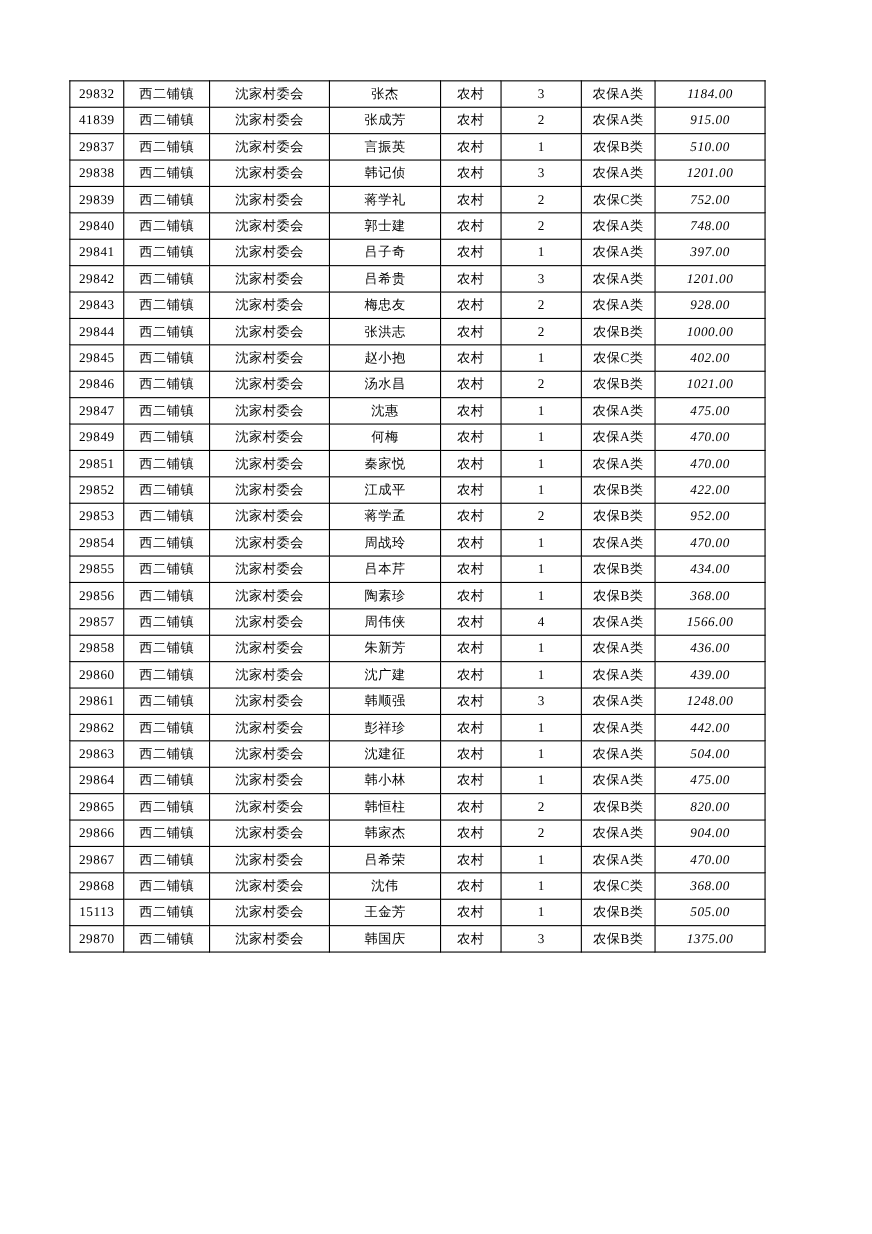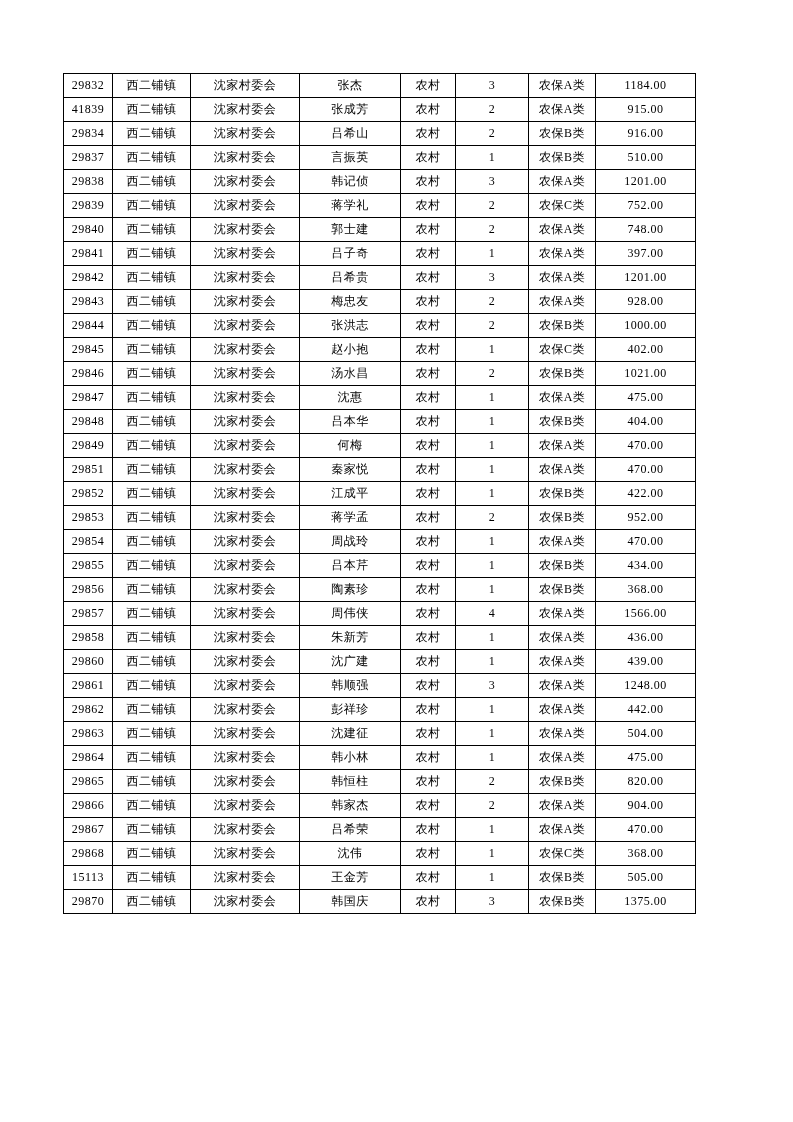--- a/index.html
+++ b/index.html
@@ -38,20 +38,21 @@
   col.c-village { width: 109px; }
   col.c-name    { width: 101px; }
   col.c-type    { width: 55px; }
   col.c-count   { width: 73px; }
   col.c-cat     { width: 67px; }
   col.c-amount  { width: 100px; }
   td.c-amount {
     text-align: right;
     padding-right: 34px;
     letter-spacing: 0.3px;
+    font-style: italic;
   }
 </style>
 </head>
 <body>
 
 <div class="page">
   <table class="data-table">
     <colgroup>
       <col class="c-id">
       <col class="c-town">
@@ -77,30 +78,20 @@
     <td class="c-id">41839</td>
     <td class="c-town">西二铺镇</td>
     <td class="c-village">沈家村委会</td>
     <td class="c-name">张成芳</td>
     <td class="c-type">农村</td>
     <td class="c-count">2</td>
     <td class="c-cat">农保A类</td>
     <td class="c-amount">915.00</td>
   </tr>
         <tr>
-    <td class="c-id">29834</td>
-    <td class="c-town">西二铺镇</td>
-    <td class="c-village">沈家村委会</td>
-    <td class="c-name">吕希山</td>
-    <td class="c-type">农村</td>
-    <td class="c-count">2</td>
-    <td class="c-cat">农保B类</td>
-    <td class="c-amount">916.00</td>
-  </tr>
-        <tr>
     <td class="c-id">29837</td>
     <td class="c-town">西二铺镇</td>
     <td class="c-village">沈家村委会</td>
     <td class="c-name">言振英</td>
     <td class="c-type">农村</td>
     <td class="c-count">1</td>
     <td class="c-cat">农保B类</td>
     <td class="c-amount">510.00</td>
   </tr>
         <tr>
@@ -195,30 +186,20 @@
   </tr>
         <tr>
     <td class="c-id">29847</td>
     <td class="c-town">西二铺镇</td>
     <td class="c-village">沈家村委会</td>
     <td class="c-name">沈惠</td>
     <td class="c-type">农村</td>
     <td class="c-count">1</td>
     <td class="c-cat">农保A类</td>
     <td class="c-amount">475.00</td>
-  </tr>
-        <tr>
-    <td class="c-id">29848</td>
-    <td class="c-town">西二铺镇</td>
-    <td class="c-village">沈家村委会</td>
-    <td class="c-name">吕本华</td>
-    <td class="c-type">农村</td>
-    <td class="c-count">1</td>
-    <td class="c-cat">农保B类</td>
-    <td class="c-amount">404.00</td>
   </tr>
         <tr>
     <td class="c-id">29849</td>
     <td class="c-town">西二铺镇</td>
     <td class="c-village">沈家村委会</td>
     <td class="c-name">何梅</td>
     <td class="c-type">农村</td>
     <td class="c-count">1</td>
     <td class="c-cat">农保A类</td>
     <td class="c-amount">470.00</td>

